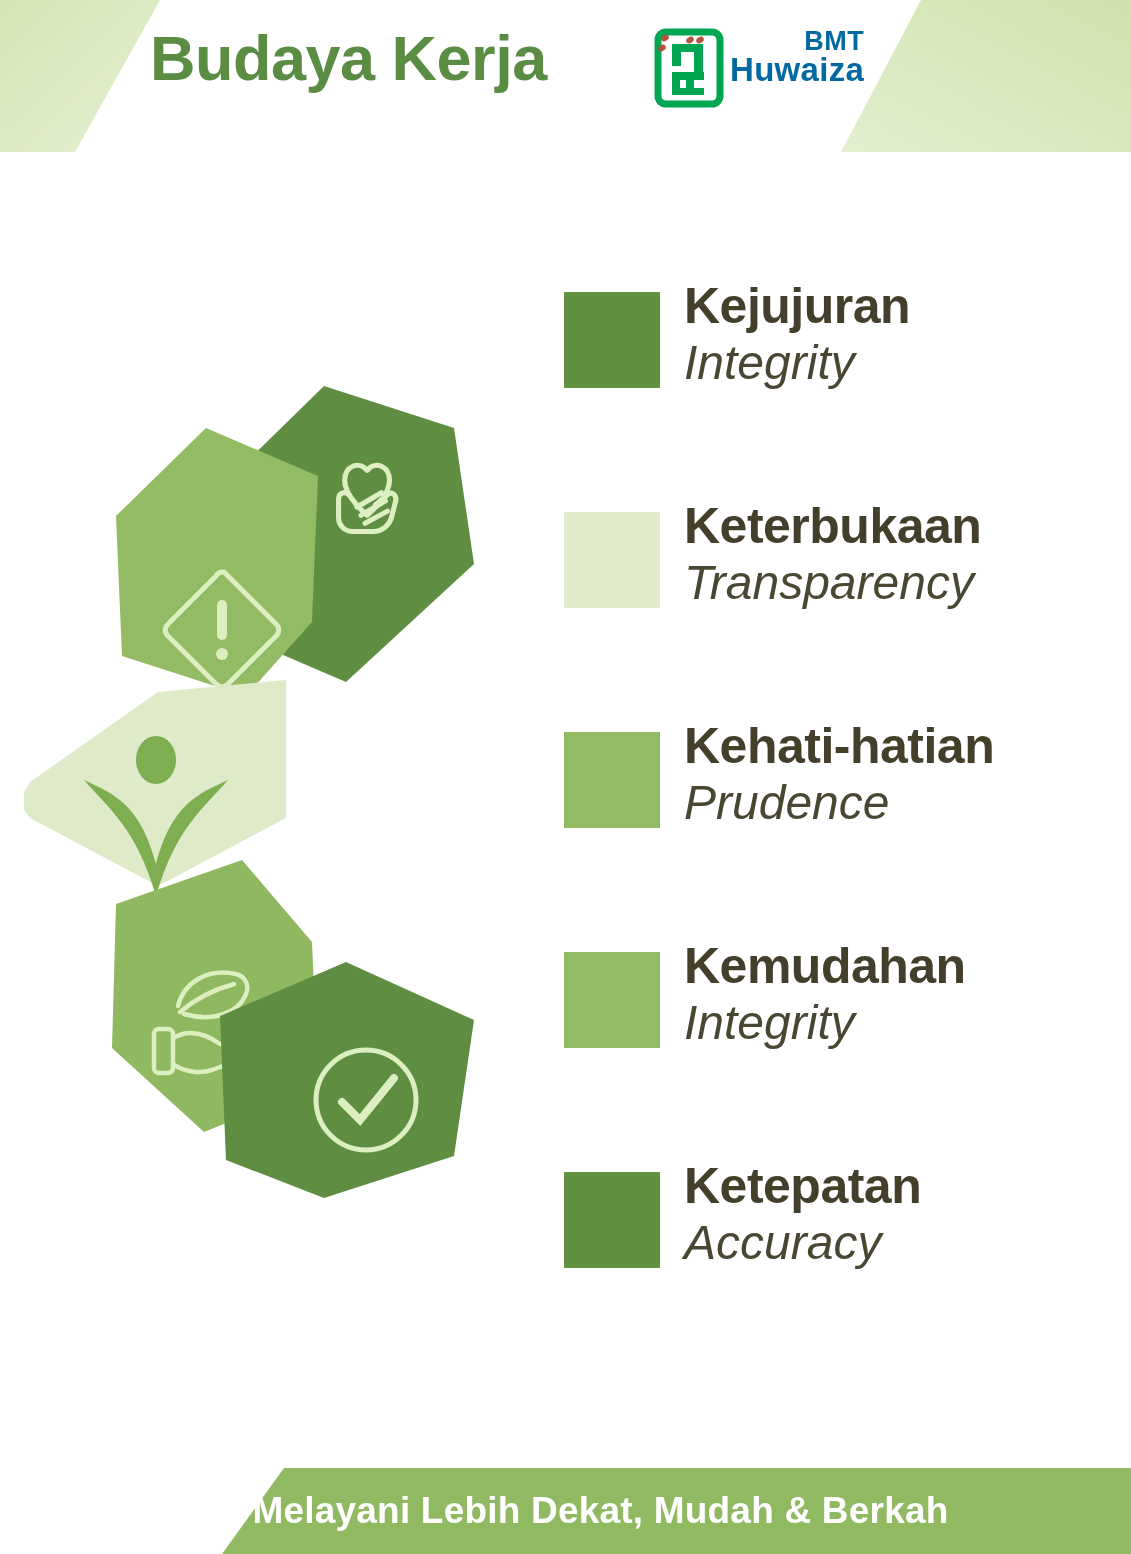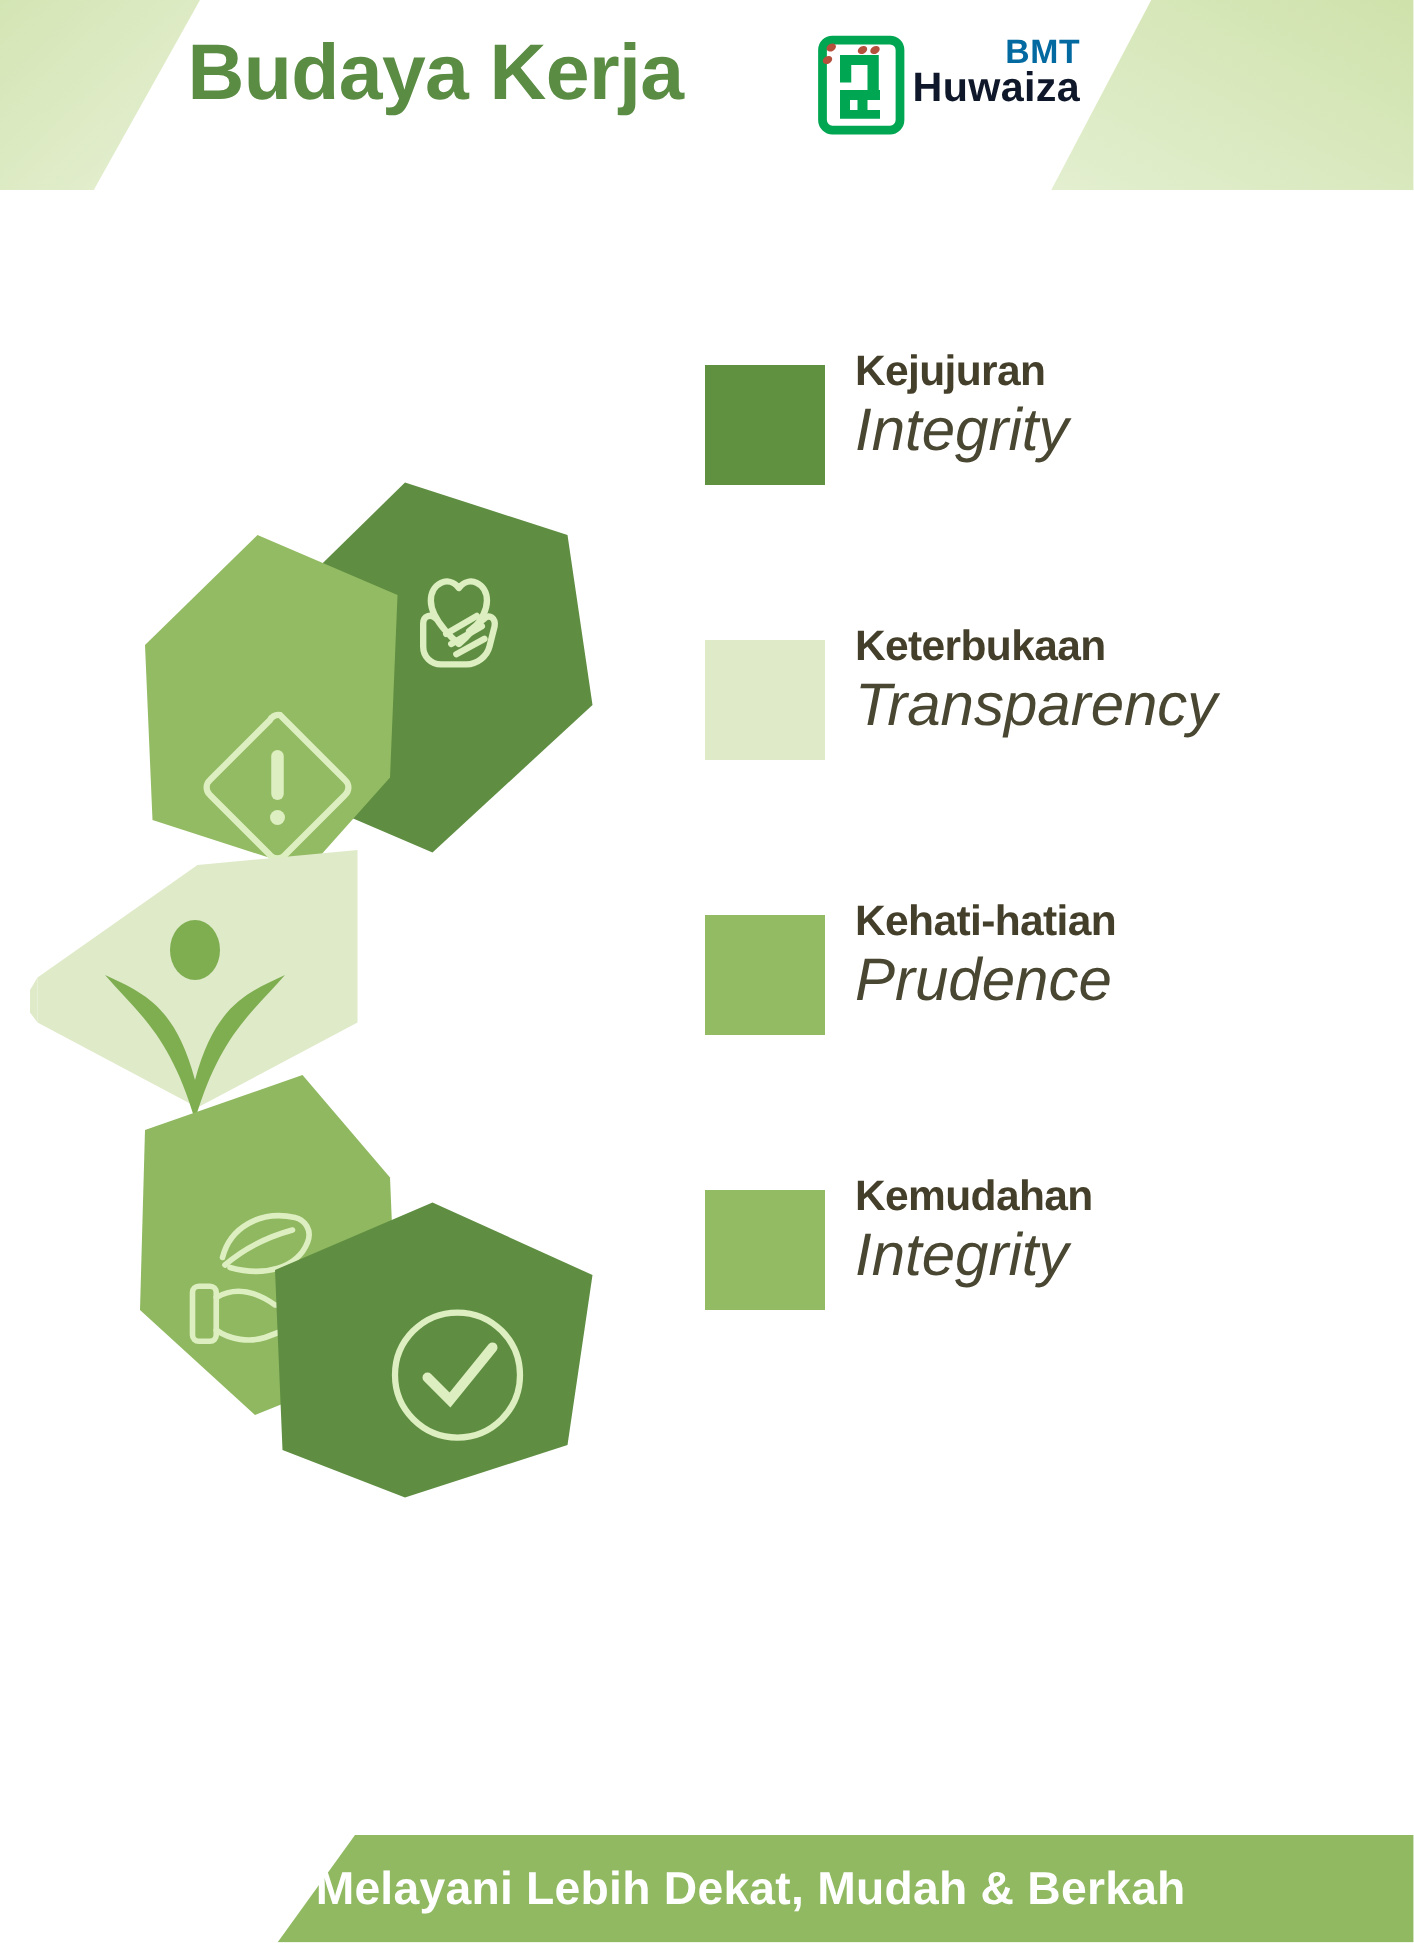--- a/index.html
+++ b/index.html
@@ -35,41 +35,41 @@
   .logo-mark { position:absolute; left:0; top:0; }
   .logo-words {
     position:absolute; left:80px; top:2px;
     line-height:0.98;
   }
   .logo-bmt {
     font-size:27px; font-weight:bold; color:#0369a1;
     letter-spacing:0.5px; display:block;
   }
   .logo-huwaiza {
-    font-size:33px; font-weight:bold; color:#0f172a;
+    font-size:33px; font-weight:bold; color:#0369a1;
     letter-spacing:0.3px; display:block;
   }
 
   
   .hex-cluster { position:absolute; left:24px; top:372px; width:480px; height:838px; }
 
   
   .legend { position:absolute; left:564px; top:290px; width:540px; }
 
   .legend-row { position:relative; height:220px; }
 
   .legend-swatch {
     position:absolute; left:0; top:2px;
     width:96px; height:96px;
   }
 
   .legend-texts { position:absolute; left:120px; top:-12px; }
 
   .legend-term {
-    font-size:34px; font-weight:bold;
+    font-size:50px; font-weight:bold;
     color:#443f2a;
     letter-spacing:-0.5px;
     white-space:nowrap;
     line-height:1.12;
   }
 
   .legend-gloss {
     font-size:48px; font-style:italic;
     color:#494732;
     letter-spacing:0px;
@@ -233,20 +233,27 @@
     </div>
 
     <div class="legend-row">
       <div class="legend-swatch" style="background:#93bb63;"></div>
       <div class="legend-texts">
         <div class="legend-term">Kemudahan</div>
         <div class="legend-gloss">Integrity</div>
       </div>
     </div>
 
+    <div class="legend-row">
+      <div class="legend-swatch" style="background:#5f9140;"></div>
+      <div class="legend-texts">
+        <div class="legend-term">Ketepatan</div>
+        <div class="legend-gloss">Accuracy</div>
+      </div>
+    </div>
   </div>
 
   <div class="footer">
     <svg width="1131" height="86" viewBox="0 0 1131 86" style="position:absolute; left:0; top:0;">
       <polygon points="284,0 1131,0 1131,86 222,86" fill="#90b962"></polygon>
     </svg>
     <div class="footer-text">Melayani Lebih Dekat, Mudah &amp; Berkah</div>
   </div>
 
 </div>

